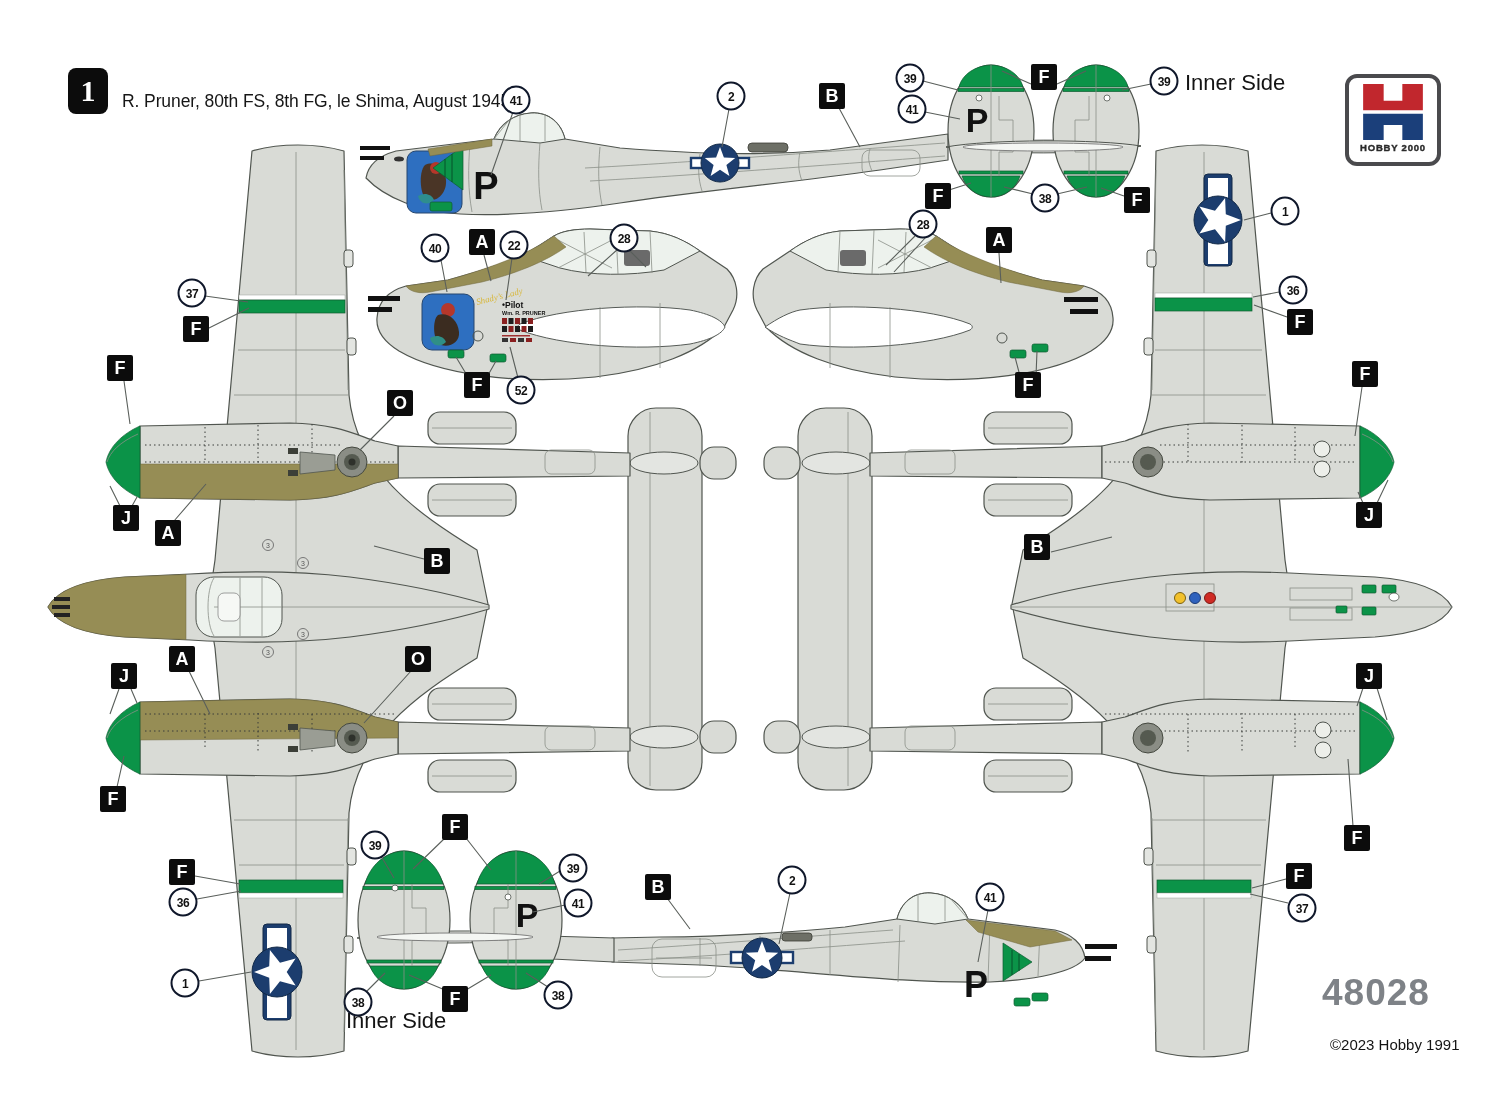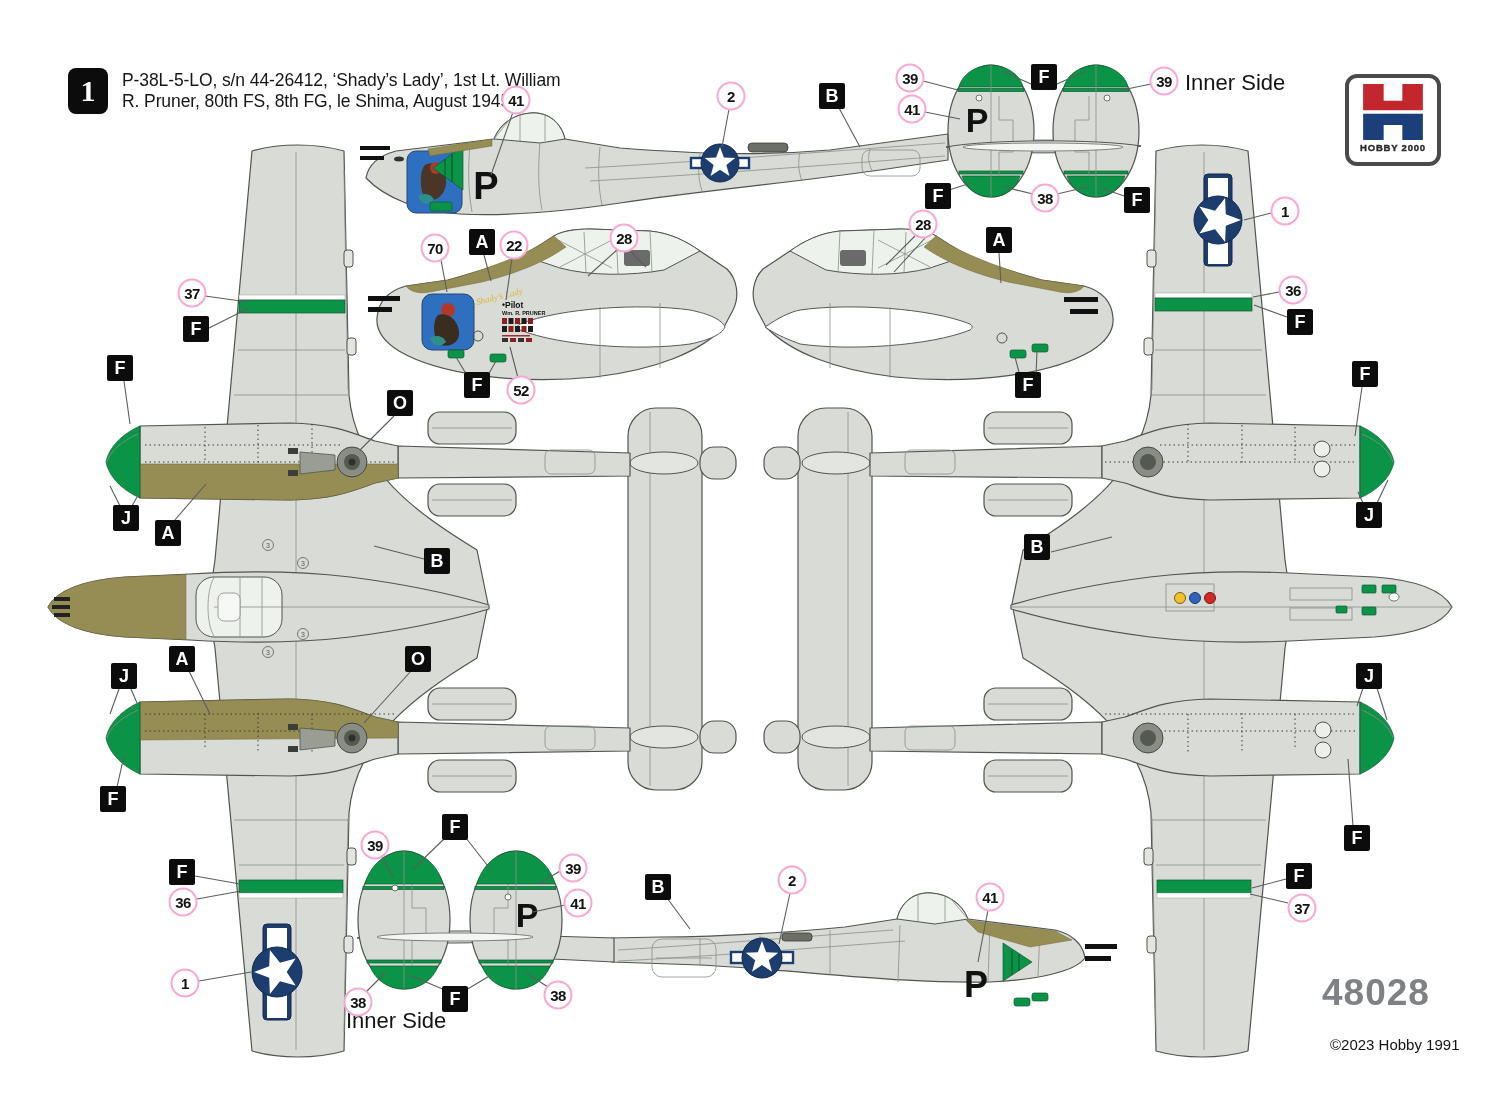--- a/index.html
+++ b/index.html
@@ -38,22 +38,22 @@
   
   .inner-side{position:absolute;font-size:22px;color:#141414;z-index:4;}
   .kit-number{position:absolute;left:1322px;top:972px;font-size:37px;font-weight:700;
      color:#7E8287;letter-spacing:1px;z-index:4;}
   .copyright{position:absolute;left:1330px;top:1036px;font-size:15px;color:#141414;z-index:4;}
 
   
   #callout-layer{position:absolute;inset:0;z-index:5;}
   .co{position:absolute;transform:translate(-50%,-50%);display:flex;align-items:center;
       justify-content:center;font-weight:700;box-sizing:border-box;}
-  .co.circle{width:29px;height:29px;border:2px solid #f9a8d4;border-radius:50%;background:#fff;
-      font-size:15px;color:#121212;letter-spacing:-0.5px;}
+  .co.circle{width:29px;height:29px;border:2px solid #0f172a;border-radius:50%;background:#fff;
+      font-size:12px;color:#121212;letter-spacing:-0.5px;}
   .co.square{width:26px;height:26px;background:#0c0c0c;color:#fff;font-size:18px;border-radius:2px;}
 </style>
 </head>
 <body>
 
 <div class="sheet">
 
 <svg class="art" width="1500" height="1110" viewBox="0 0 1500 1110">
 
   <g>
@@ -444,21 +444,21 @@
       M381,856 L394,878 M445,838 L413,869 M466,838 L491,870 M560,871 L539,884 M565,905 L533,912
       M366,992 L385,973 M445,990 L409,975 M466,990 L491,975 M548,987 L526,973"></path>
   </g>
 </svg>
 
 <div class="header">
   <div class="scheme-marker">
     <span>1</span>
   </div>
   <div class="scheme-text">
-    <span>P-38L-5-LO, s/n 44-26412, ‘Shady’s Lady’, 1st Lt. William</span><br>
+    <br>
     <span>R. Pruner, 80th FS, 8th FG, le Shima, August 1945.</span>
   </div>
 </div>
 
 <div class="logo">
   <svg width="60" height="56" viewBox="0 0 64 60">
     <path d="M0,0 H22 V18 H42 V0 H64 V28 H0 Z" fill="#C1272D"></path>
     <path d="M0,32 H64 V60 H42 V44 H22 V60 H0 Z" fill="#1B3F7A"></path>
   </svg>
   <div class="logo-text">HOBBY 2000</div>
@@ -474,21 +474,21 @@
       <div class="co circle" style="left: 516px; top: 100px;">41</div>
       <div class="co circle" style="left: 731px; top: 96px;">2</div>
       <div class="co square" style="left: 832px; top: 96px;">B</div>
       <div class="co circle" style="left: 910px; top: 78px;">39</div>
       <div class="co square" style="left: 1044px; top: 77px;">F</div>
       <div class="co circle" style="left: 1164px; top: 81px;">39</div>
       <div class="co circle" style="left: 912px; top: 109px;">41</div>
       <div class="co square" style="left: 938px; top: 196px;">F</div>
       <div class="co circle" style="left: 1045px; top: 198px;">38</div>
       <div class="co square" style="left: 1137px; top: 200px;">F</div>
-      <div class="co circle" style="left: 435px; top: 248px;">70</div>
+      <div class="co circle" style="left: 435px; top: 248px;">40</div>
       <div class="co square" style="left: 482px; top: 242px;">A</div>
       <div class="co circle" style="left: 514px; top: 245px;">22</div>
       <div class="co circle" style="left: 624px; top: 238px;">28</div>
       <div class="co square" style="left: 477px; top: 385px;">F</div>
       <div class="co circle" style="left: 521px; top: 390px;">52</div>
       <div class="co circle" style="left: 923px; top: 224px;">28</div>
       <div class="co square" style="left: 999px; top: 240px;">A</div>
       <div class="co square" style="left: 1028px; top: 385px;">F</div>
       <div class="co circle" style="left: 192px; top: 293px;">37</div>
       <div class="co square" style="left: 196px; top: 329px;">F</div>

